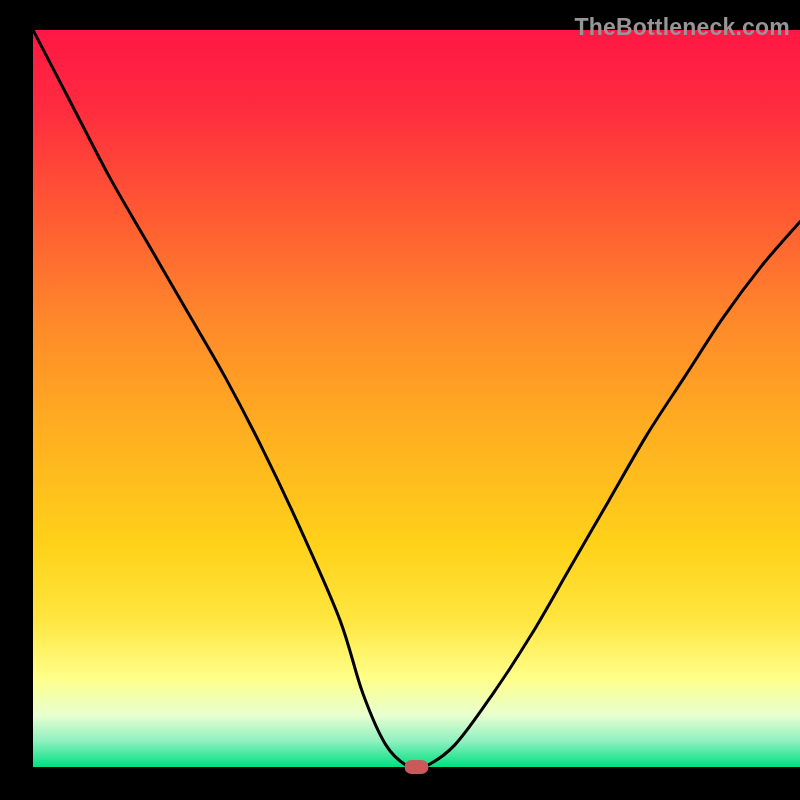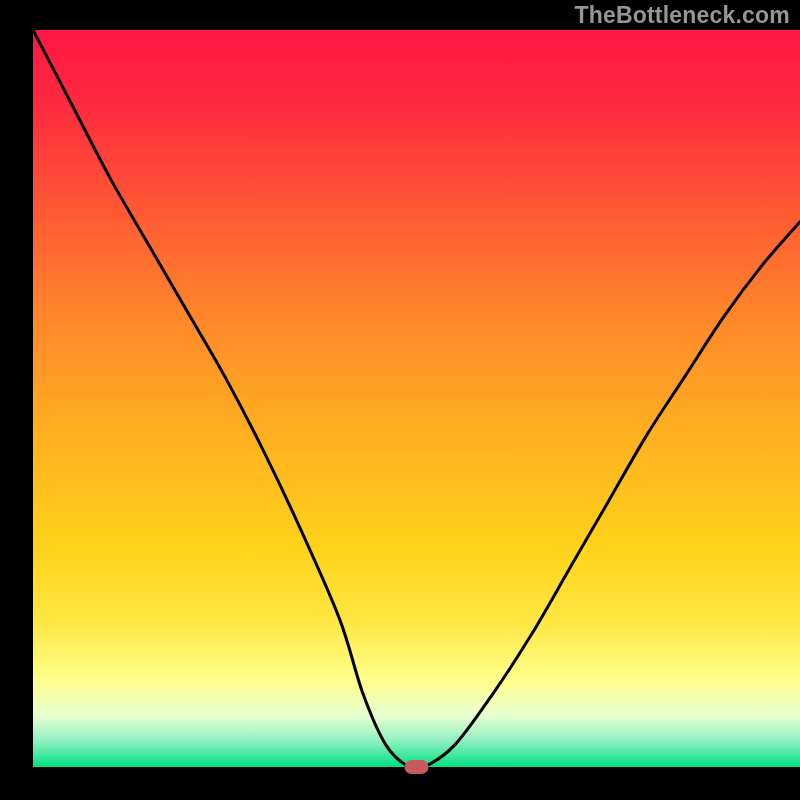--- a/index.html
+++ b/index.html
@@ -11,21 +11,21 @@
     overflow: hidden;
   }
   .frame {
     position: relative;
     width: 800px;
     height: 800px;
     background: #000;
   }
   .attribution {
     position: absolute;
-    top: 2px;
+    top: 14px;
     right: 10px;
     font-family: Arial, Helvetica, sans-serif;
     font-size: 23px;
     font-weight: bold;
     color: #969696;
     z-index: 10;
     letter-spacing: 0.2px;
   }
   svg {
     position: absolute;

